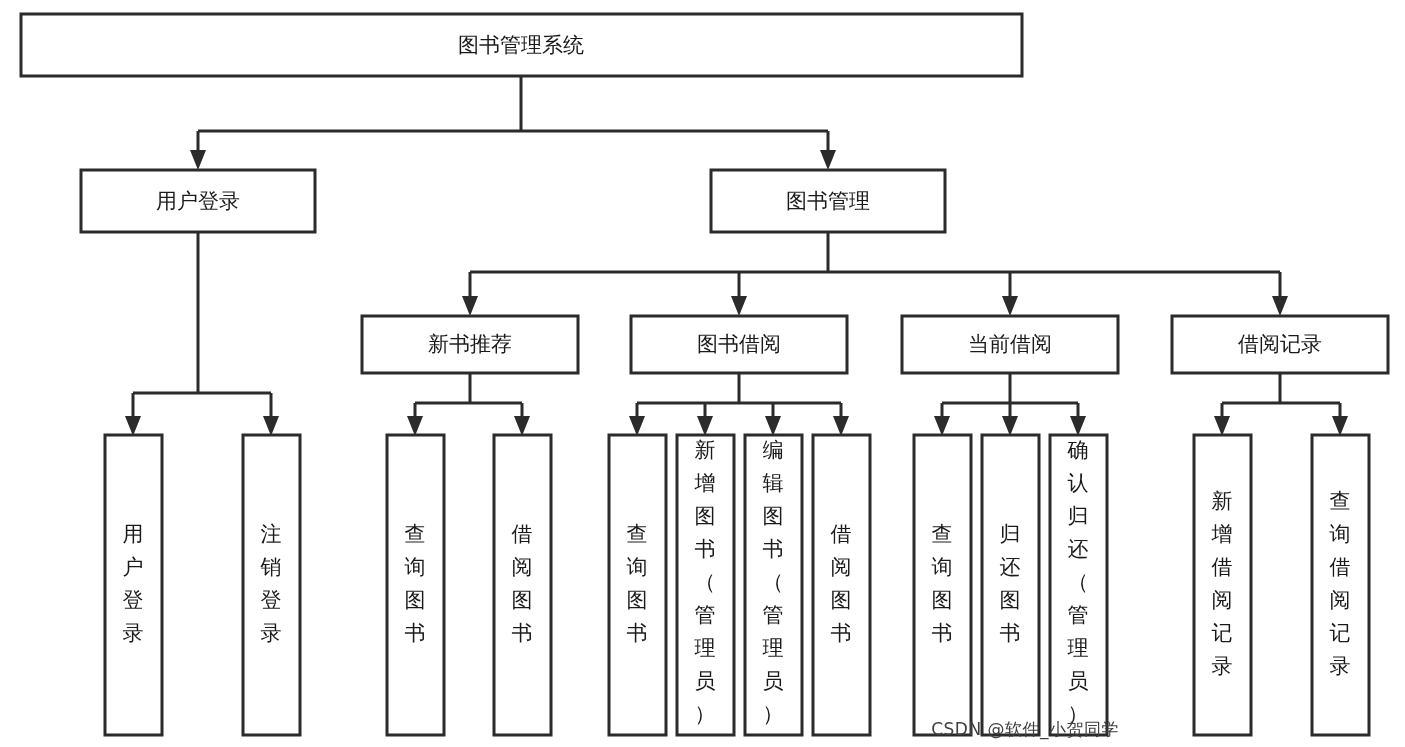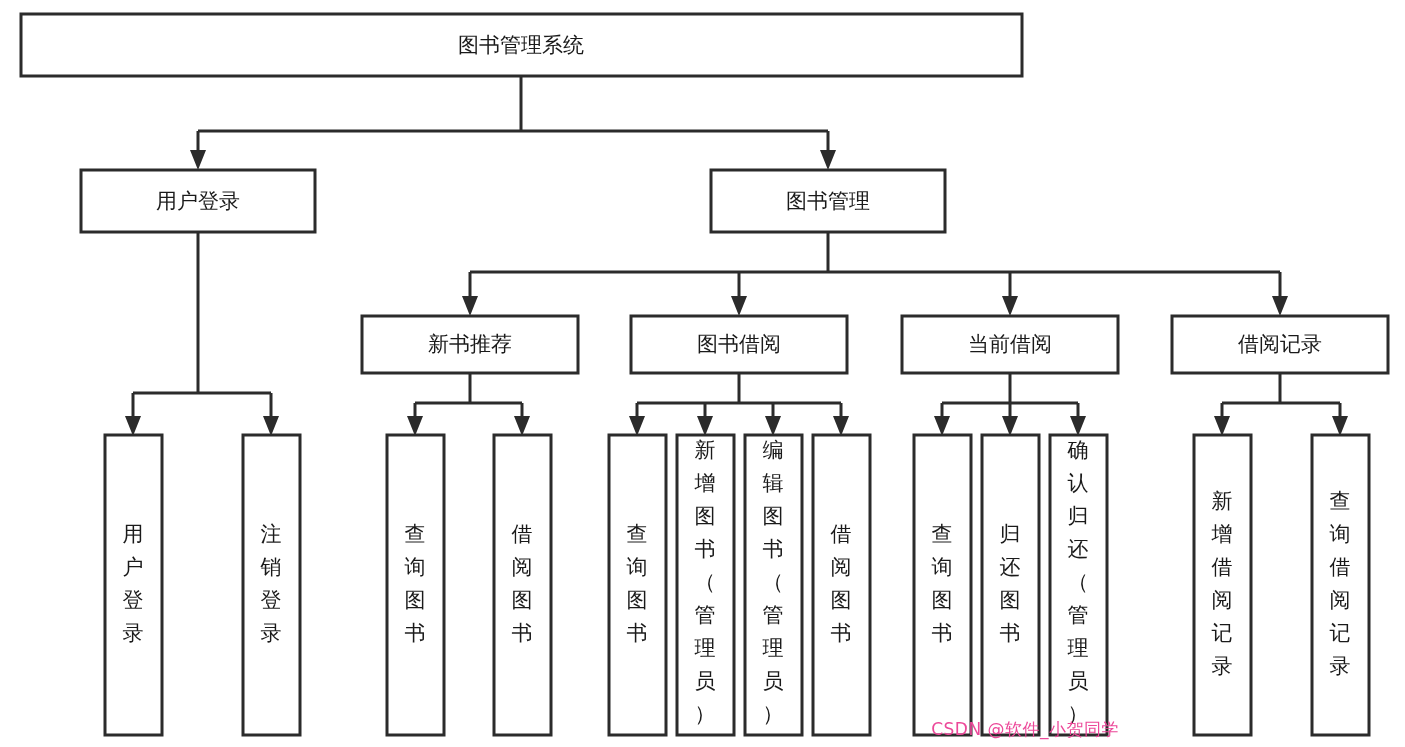--- a/index.html
+++ b/index.html
@@ -28,21 +28,21 @@
     font-size:21px;
     fill:#1a1a1a;
     text-anchor:middle;
     white-space:pre;
   }
   .watermark{
     position:absolute;
     right:8px;bottom:6px;
     font-family:"DejaVu Sans","Liberation Sans",sans-serif;
     font-size:17px;
-    color:#ec4899;
+    color:#404040;
     letter-spacing:.5px;
     user-select:none;
     pointer-events:none;
     white-space:pre;
   }
 </style>
 </head>
 <body>
 
 <div id="stage">

